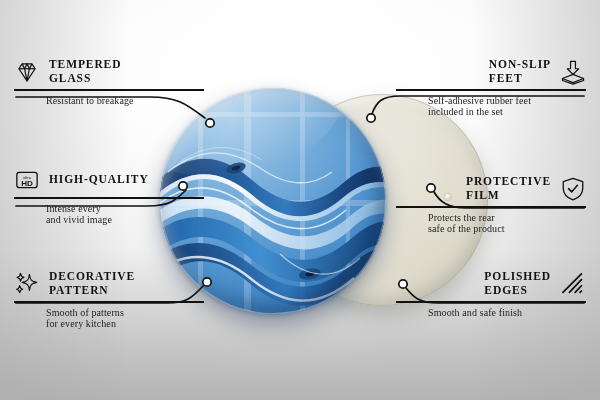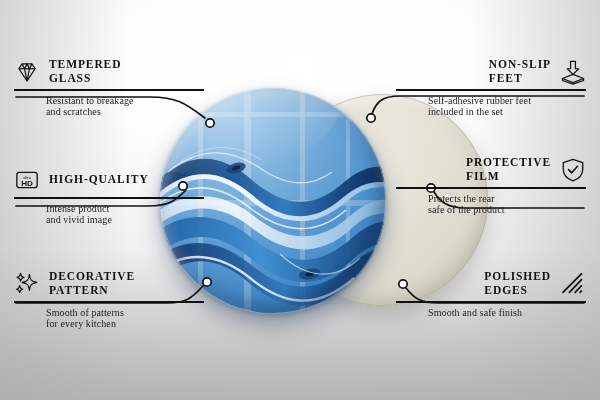--- a/index.html
+++ b/index.html
@@ -229,38 +229,37 @@
         </g>
       </svg>
       <div>
         <div class="co-title">TEMPERED</div>
         <div class="co-title">GLASS</div>
       </div>
     </div>
     <div class="co-rule"></div>
     <div class="co-desc">
       <div>Resistant to breakage</div>
-      <div>and scratches</div>
     </div>
   </div>
 
   <div class="callout left" style="top:167px;">
     <div class="co-head">
       <svg class="co-icon" viewBox="0 0 32 32">
         <rect x="3.5" y="6.5" width="25" height="19" rx="3" fill="none" stroke="#111" stroke-width="1.6"></rect>
         <text x="16" y="14.6" text-anchor="middle" font-family="Liberation Sans, sans-serif" font-size="5.2" fill="#111">ultra</text>
         <text x="16" y="23" text-anchor="middle" font-family="Liberation Sans, sans-serif" font-size="10" font-weight="bold" fill="#111">HD</text>
       </svg>
       <div>
         <div class="co-title">HIGH-QUALITY</div>
       </div>
     </div>
     <div class="co-rule"></div>
     <div class="co-desc">
-      <div>Intense product</div>
+      <div>Intense every</div>
       <div>and vivid image</div>
     </div>
   </div>
 
   <div class="callout left" style="top:270px;">
     <div class="co-head">
       <svg class="co-icon" viewBox="0 0 32 32">
         <g fill="none" stroke="#111" stroke-width="1.4" stroke-linejoin="round">
           <path d="M19,4 C 19.8,11 21.5,12.8 28,14 C 21.5,15.2 19.8,17 19,24 C 18.2,17 16.5,15.2 10,14 C 16.5,12.8 18.2,11 19,4 Z"></path>
           <path d="M8,3 C 8.4,6.3 9.2,7.2 12.2,7.8 C 9.2,8.4 8.4,9.3 8,12.6 C 7.6,9.3 6.8,8.4 3.8,7.8 C 6.8,7.2 7.6,6.3 8,3 Z"></path>
@@ -293,21 +292,21 @@
         <div class="co-title">FEET</div>
       </div>
     </div>
     <div class="co-rule"></div>
     <div class="co-desc">
       <div>Self-adhesive rubber feet</div>
       <div>included in the set</div>
     </div>
   </div>
 
-  <div class="callout right" style="top:156px;">
+  <div class="callout right" style="top:175px;">
     <div class="co-head">
       <svg class="co-icon" viewBox="0 0 32 32">
         <path d="M16,3 L28,7 L28,15 C 28,22 22.5,27 16,29.5 C 9.5,27 4,22 4,15 L4,7 Z" fill="none" stroke="#111" stroke-width="1.6" stroke-linejoin="round"></path>
         <path d="M10.5,15.5 L14.5,19.5 L21.5,11.5" fill="none" stroke="#111" stroke-width="1.9" stroke-linecap="round" stroke-linejoin="round"></path>
       </svg>
       <div>
         <div class="co-title">PROTECTIVE</div>
         <div class="co-title">FILM</div>
       </div>
     </div>

